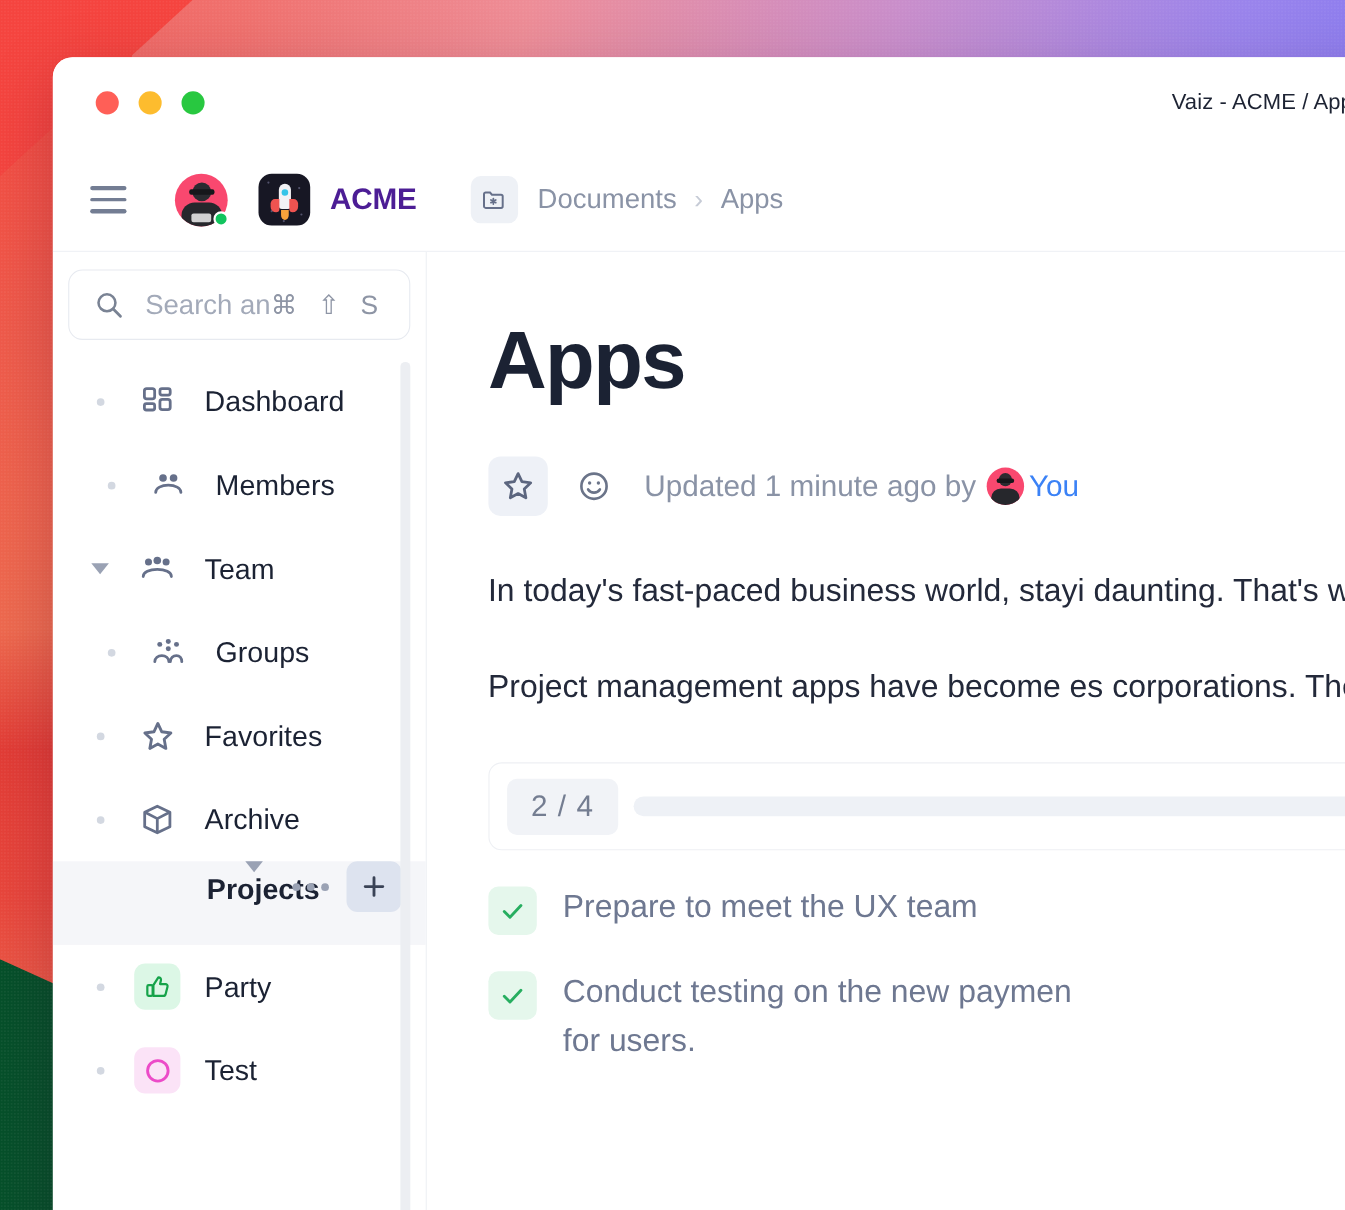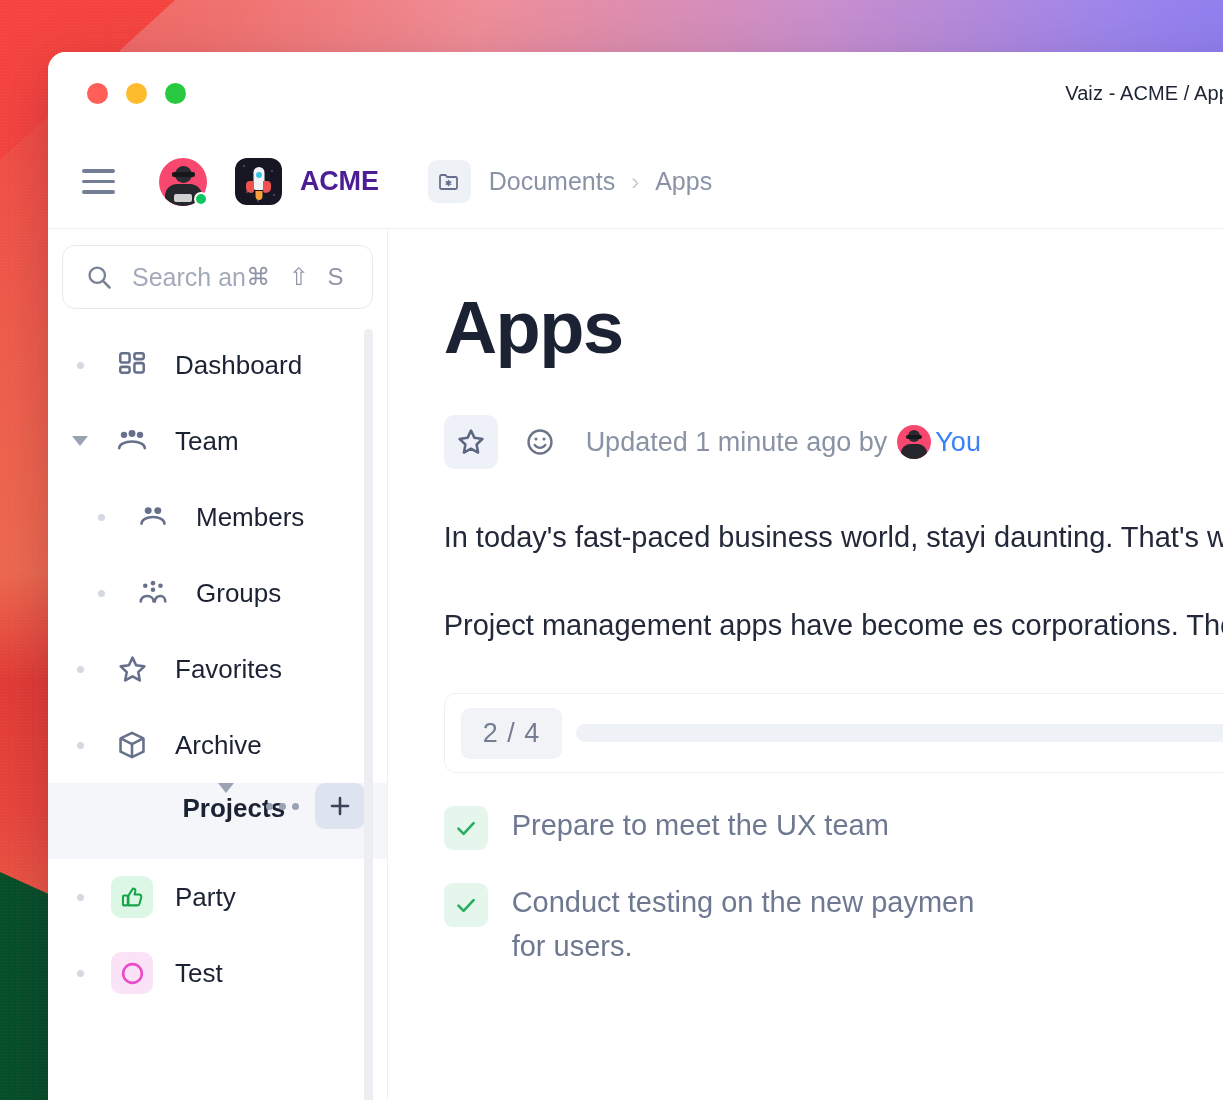--- a/index.html
+++ b/index.html
@@ -117,21 +117,21 @@
   .searchbox {
     margin: 16px 14px 0 14px; height: 64px; border: 1px solid #e7eaf0; border-radius: 13px;
     display: flex; align-items: center; padding: 0 22px;
   }
   .search-ph { margin-left: 19px; font-size: 25px; color: #a3aab9; flex: 1; white-space: nowrap; overflow: hidden; }
   .kbd { font-size: 24px; color: #8e95a5; letter-spacing: 6px; }
 
   
   .navlist { margin-top: 18px; }
   .navitem {
-    height: 76px; display: flex; align-items: center; padding-left: 17px;
+    height: 76px; display: flex; align-items: center; padding-left: 28px;
     position: relative; cursor: pointer;
   }
   .navitem.active { background: #f5f6f9; flex-direction: column; }
   .bullet { width: 30px; display: flex; justify-content: center; }
   .bullet span { width: 7px; height: 7px; border-radius: 50%; background: #d3d8e1; }
   .caret {
     width: 30px; display: flex; justify-content: center; align-items: center;
   }
   .caret span {
     width: 0; height: 0; border-left: 8px solid transparent; border-right: 8px solid transparent;
@@ -303,47 +303,47 @@
               <rect x="3.2" y="3.2" width="7" height="7" rx="1.6" stroke="#66708a" stroke-width="1.9"></rect>
               <rect x="13.8" y="3.2" width="7" height="4.4" rx="1.4" stroke="#66708a" stroke-width="1.9"></rect>
               <rect x="3.2" y="13.4" width="7" height="4.4" rx="1.4" stroke="#66708a" stroke-width="1.9"></rect>
               <rect x="13.8" y="10.6" width="7" height="7" rx="1.6" stroke="#66708a" stroke-width="1.9"></rect>
             </svg>
           </span>
           <span class="navlabel">Dashboard</span>
         </div>
 
 
+        <div class="navitem sub">
+          <span class="bullet">
+              <span></span>
+            </span>
+          <span class="navicon">
+            <svg width="32" height="32" viewBox="0 0 24 24" fill="none">
+              <circle cx="8.4" cy="7.2" r="2.6" fill="#66708a"></circle>
+              <circle cx="15.6" cy="7.2" r="2.6" fill="#66708a"></circle>
+              <path d="M3.4 17c0-3 3.9-5 8.6-5s8.6 2 8.6 5" stroke="#66708a" stroke-width="1.9" stroke-linecap="round"></path>
+            </svg>
+          </span>
+          <span class="navlabel">Members</span>
+        </div>
+
         <div class="navitem">
           <span class="caret">
               <span></span>
             </span>
           <span class="navicon">
             <svg width="32" height="32" viewBox="0 0 24 24" fill="none">
               <circle cx="6" cy="7.4" r="2.4" fill="#66708a"></circle>
               <circle cx="12" cy="6.4" r="2.6" fill="#66708a"></circle>
               <circle cx="18" cy="7.4" r="2.4" fill="#66708a"></circle>
               <path d="M2.4 17.4c0-3 4.3-5 9.6-5s9.6 2 9.6 5" stroke="#66708a" stroke-width="1.9" stroke-linecap="round"></path>
             </svg>
           </span>
           <span class="navlabel">Team</span>
-        </div>
-
-        <div class="navitem sub">
-          <span class="bullet">
-              <span></span>
-            </span>
-          <span class="navicon">
-            <svg width="32" height="32" viewBox="0 0 24 24" fill="none">
-              <circle cx="8.4" cy="7.2" r="2.6" fill="#66708a"></circle>
-              <circle cx="15.6" cy="7.2" r="2.6" fill="#66708a"></circle>
-              <path d="M3.4 17c0-3 3.9-5 8.6-5s8.6 2 8.6 5" stroke="#66708a" stroke-width="1.9" stroke-linecap="round"></path>
-            </svg>
-          </span>
-          <span class="navlabel">Members</span>
         </div>
 
         <div class="navitem sub">
           <span class="bullet">
               <span></span>
             </span>
           <span class="navicon">
             <svg width="32" height="32" viewBox="0 0 24 24" fill="none">
               <circle cx="6.2" cy="6.6" r="1.7" fill="#66708a"></circle>
               <circle cx="12" cy="4.6" r="1.7" fill="#66708a"></circle>

